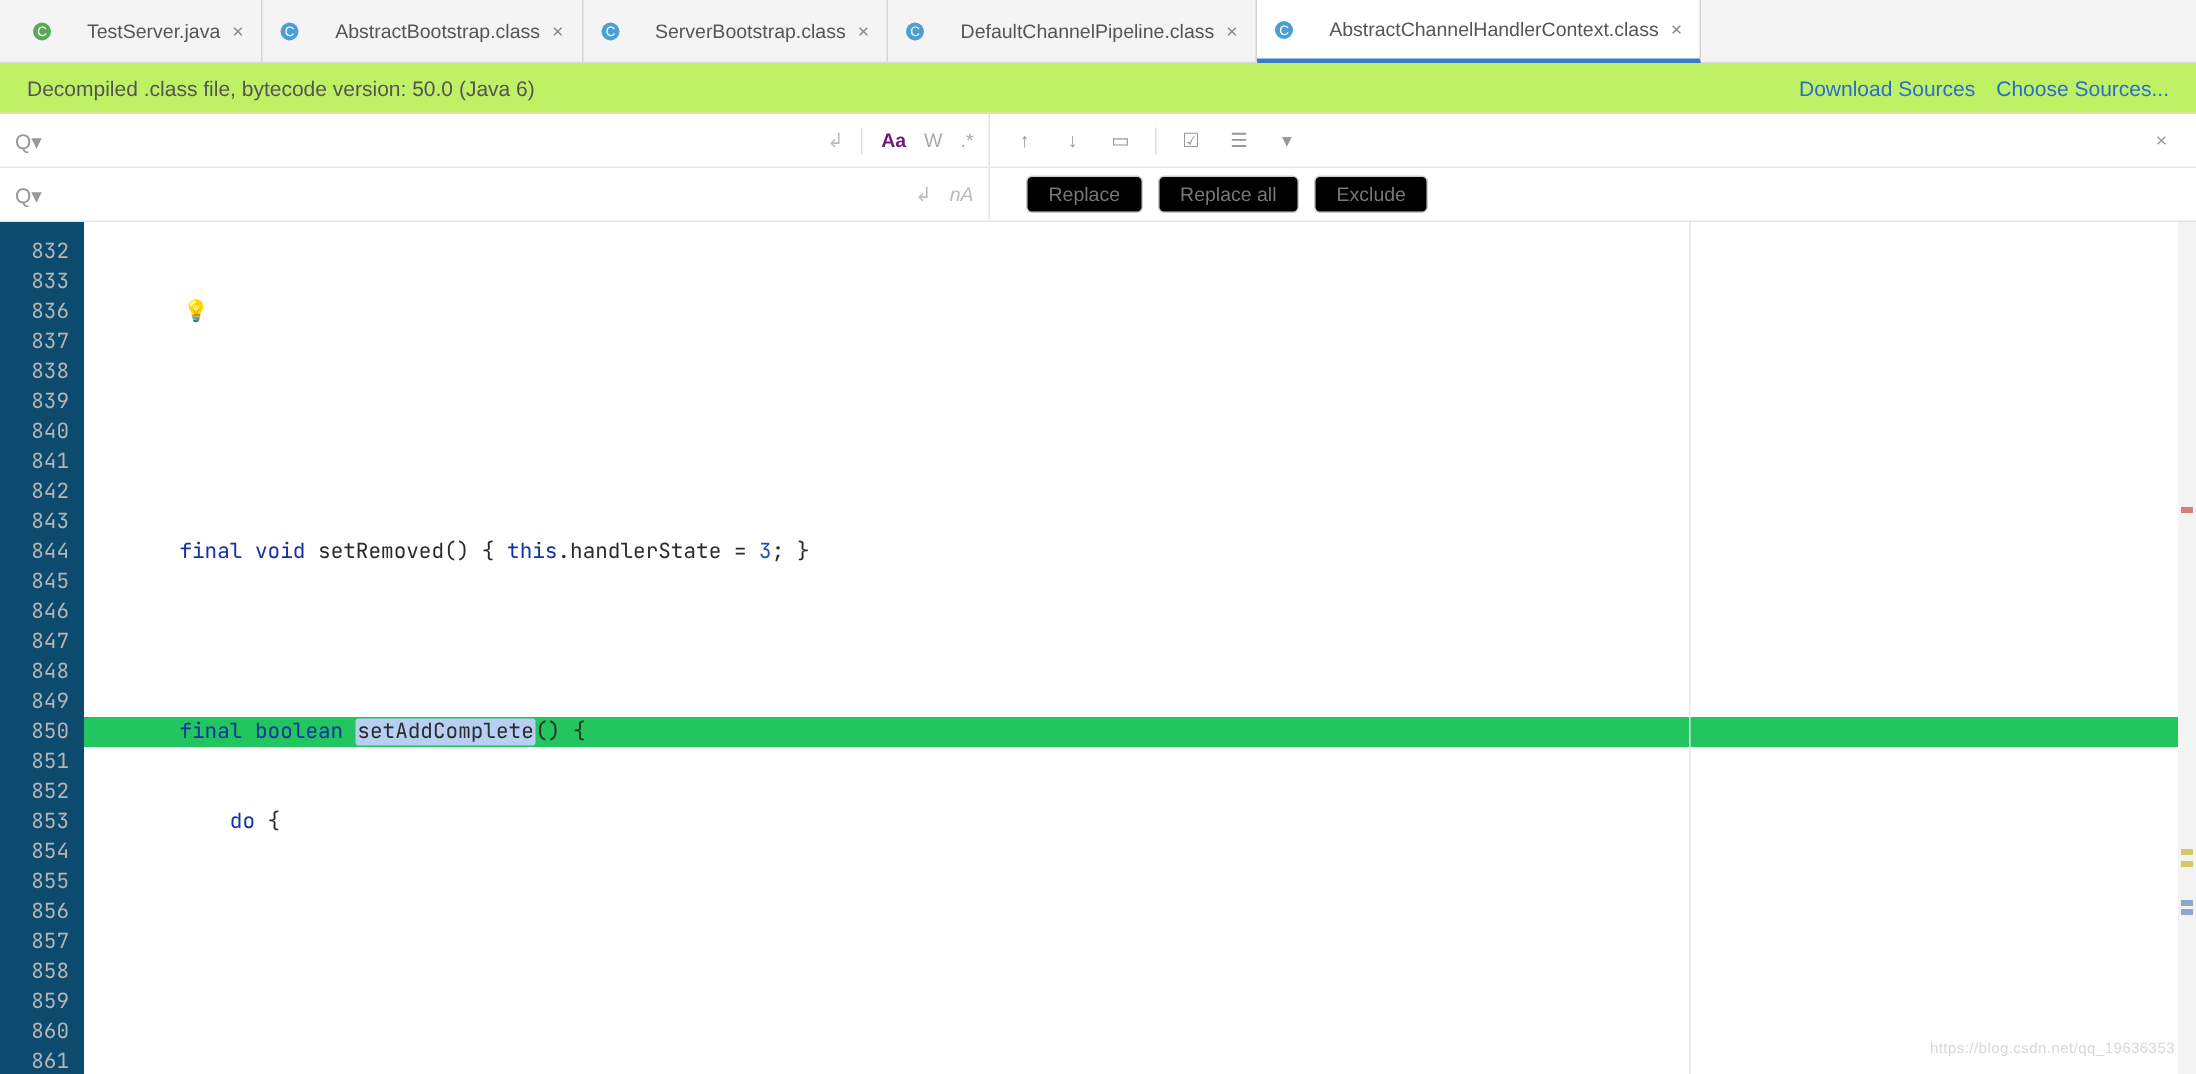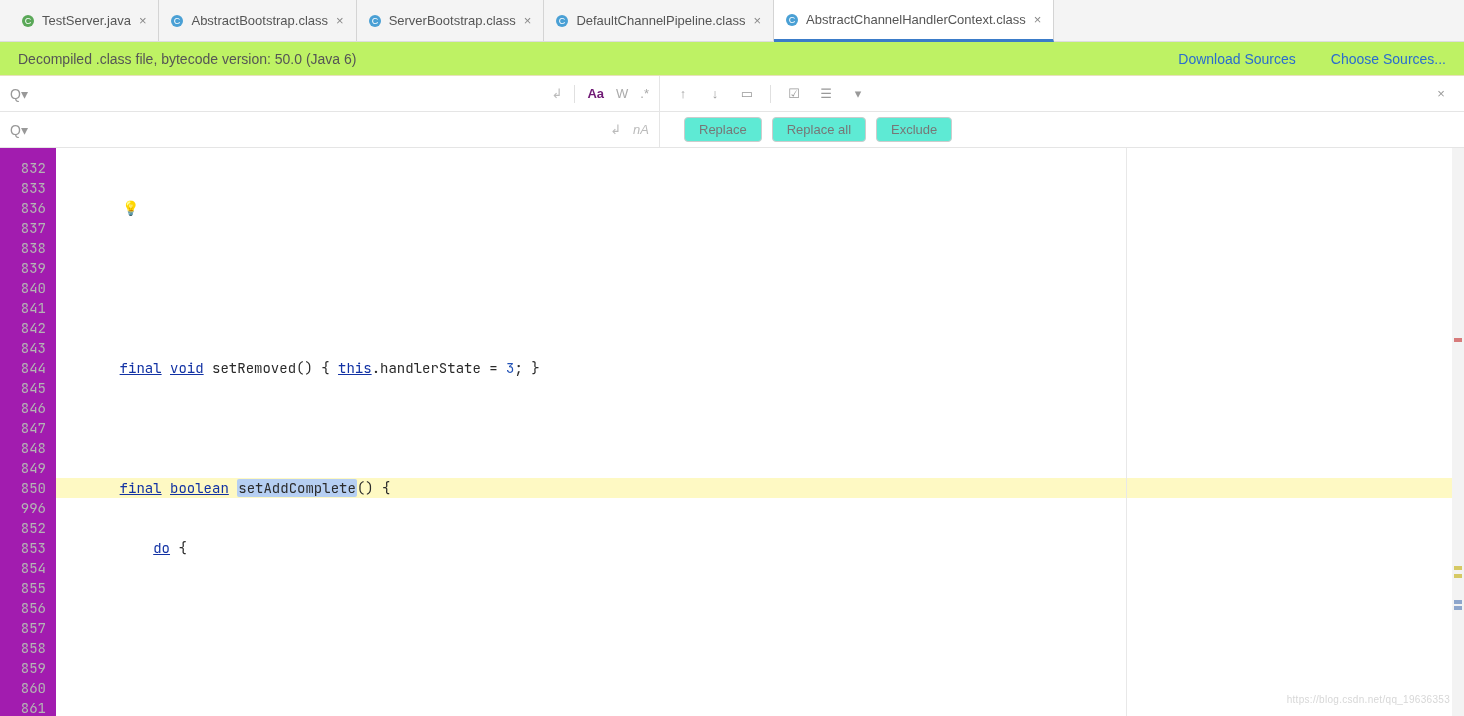--- a/index.html
+++ b/index.html
@@ -37,36 +37,36 @@
   }
   .tab .file-icon {
     width: 16px; height: 16px;
     display: inline-flex; align-items: center; justify-content: center;
   }
   .tab-close {
     font-size: 13px;
     color: #888;
     padding: 0 2px;
   }
-  .tab-label { white-space: nowrap; }
+  .tab-label { white-space: nowrap; margin-left: 16px; }
   
   .banner {
     display: flex;
     align-items: center;
     height: 34px;
     background: #bef264;
     border-bottom: 1px solid #e8e1bb;
     padding: 0 18px;
     color: #555;
     font-size: 14px;
   }
   .banner .spacer { flex: 1; }
   .banner a {
     color: #2a6ccf;
-    margin-left: 35px;
+    margin-left: 14px;
     text-decoration: none;
     cursor: pointer;
   }
   
   .find-bar, .replace-bar {
     display: flex;
     align-items: center;
     height: 36px;
     border-bottom: 1px solid #e5e5e5;
     background: #fff;
@@ -88,21 +88,21 @@
     display: flex; align-items: center; gap: 12px; color: #aaa; margin-left: 8px;
   }
   .find-right {
     display: flex; align-items: center; gap: 14px;
     padding: 0 14px;
     color: #999;
   }
   .find-right .tool-icon { width: 18px; text-align: center; cursor: pointer; }
   .find-right .close-find { margin-left: auto; }
   .btn {
-    background: #5eead4;
+    background: #000000;
     border: 1px solid #ccc;
     border-radius: 4px;
     padding: 4px 14px;
     color: #777;
     font-size: 13px;
     cursor: default;
   }
   .replace-bar { height: 36px; gap: 10px; }
   .replace-left {
     width: 660px;
@@ -116,43 +116,43 @@
     display: flex;
     height: calc(716px - 42px - 34px - 36px - 36px);
     font-family: "JetBrains Mono","Consolas","Menlo",monospace;
     font-size: 14px;
     line-height: 20px;
     position: relative;
     overflow: hidden;
   }
   .gutter {
     width: 56px;
-    background: #a21caf;
+    background: #0c4a6e;
     color: #b4b4b4;
     text-align: right;
     padding-right: 10px;
     user-select: none;
   }
   .gutter .ln { height: 20px; }
   .bulb {
     position: absolute;
     left: 66px;
     color: #e6b400;
     font-size: 14px;
     pointer-events: none;
   }
   .code {
     flex: 1;
     position: relative;
     white-space: pre;
     color: #2b2b2b;
   }
   .code-row { height: 20px; padding-left: 30px; }
-  .code-row.hl-cursor { background: #fef9c3; }
-  .kw { color: #1232a4; text-decoration: underline; }
+  .code-row.hl-cursor { background: #22c55e; }
+  .kw { color: #1232a4; }
   .num { color: #2151b6; }
   .sel-word { background: #b6cff2; border-radius: 2px; padding: 0 1px; }
   .right-margin {
     position: absolute;
     top: 0; bottom: 0;
     left: 1070px;
     width: 1px;
     background: #e8e8e8;
   }
   .scroll-marks {
@@ -291,21 +291,21 @@
     <div class="ln">841</div>
     <div class="ln">842</div>
     <div class="ln">843</div>
     <div class="ln">844</div>
     <div class="ln">845</div>
     <div class="ln">846</div>
     <div class="ln">847</div>
     <div class="ln">848</div>
     <div class="ln">849</div>
     <div class="ln">850</div>
-    <div class="ln">996</div>
+    <div class="ln">851</div>
     <div class="ln">852</div>
     <div class="ln">853</div>
     <div class="ln">854</div>
     <div class="ln">855</div>
     <div class="ln">856</div>
     <div class="ln">857</div>
     <div class="ln">858</div>
     <div class="ln">859</div>
     <div class="ln">860</div>
     <div class="ln">861</div>

